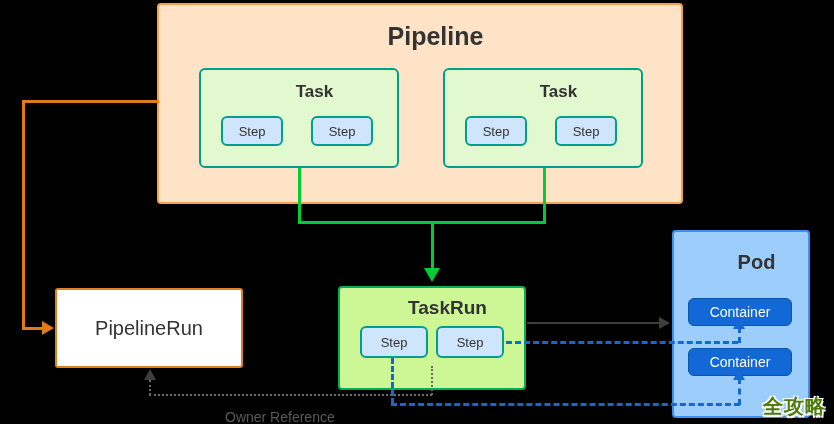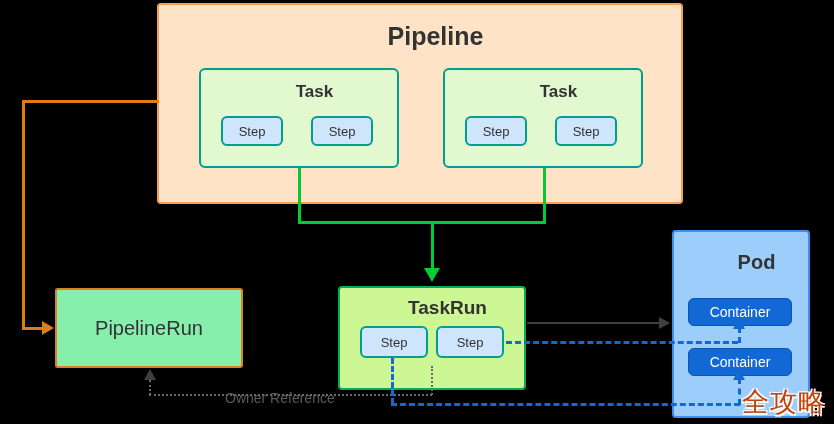--- a/index.html
+++ b/index.html
@@ -73,21 +73,21 @@
     color: #333333;
   }
   #task1-step1 { left: 221px; top: 116px; }
   #task1-step2 { left: 311px; top: 116px; }
   #task2-step1 { left: 465px; top: 116px; }
   #task2-step2 { left: 555px; top: 116px; }
 
   
   #pipelinerun-box {
     left: 55px; top: 288px; width: 188px; height: 80px;
-    background: #86efac;
+    background: #ffffff;
     border: 2px solid #e08020;
     border-radius: 3px;
     font-size: 20px;
     color: #333333;
   }
 
   
   #taskrun-box {
     left: 338px; top: 286px; width: 188px; height: 104px;
     background: #ccf794;
@@ -193,33 +193,33 @@
     border-top: 3px dashed #1268d4;
   }
   .dash-blue-v {
     width: 0;
     border-left: 3px dashed #1268d4;
   }
 
   #owner-ref-label {
     position: absolute;
     left: 225px;
-    top: 390px;
+    top: 409px;
     font-size: 14px;
     color: #5a5a5a;
     white-space: nowrap;
   }
 
   #watermark {
     position: absolute;
     right: 8px;
     bottom: 4px;
-    font-size: 27px;
-    font-weight: normal;
-    color: #c2410c;
+    font-size: 20px;
+    font-weight: bold;
+    color: #4d7c0f;
     letter-spacing: 1px;
     text-shadow:
       -1.5px -1.5px 0 #fdfbf7,
        1.5px -1.5px 0 #fdfbf7,
       -1.5px  1.5px 0 #fdfbf7,
        1.5px  1.5px 0 #fdfbf7;
     font-family: "DejaVu Sans", sans-serif;
   }
 </style>
 </head>

